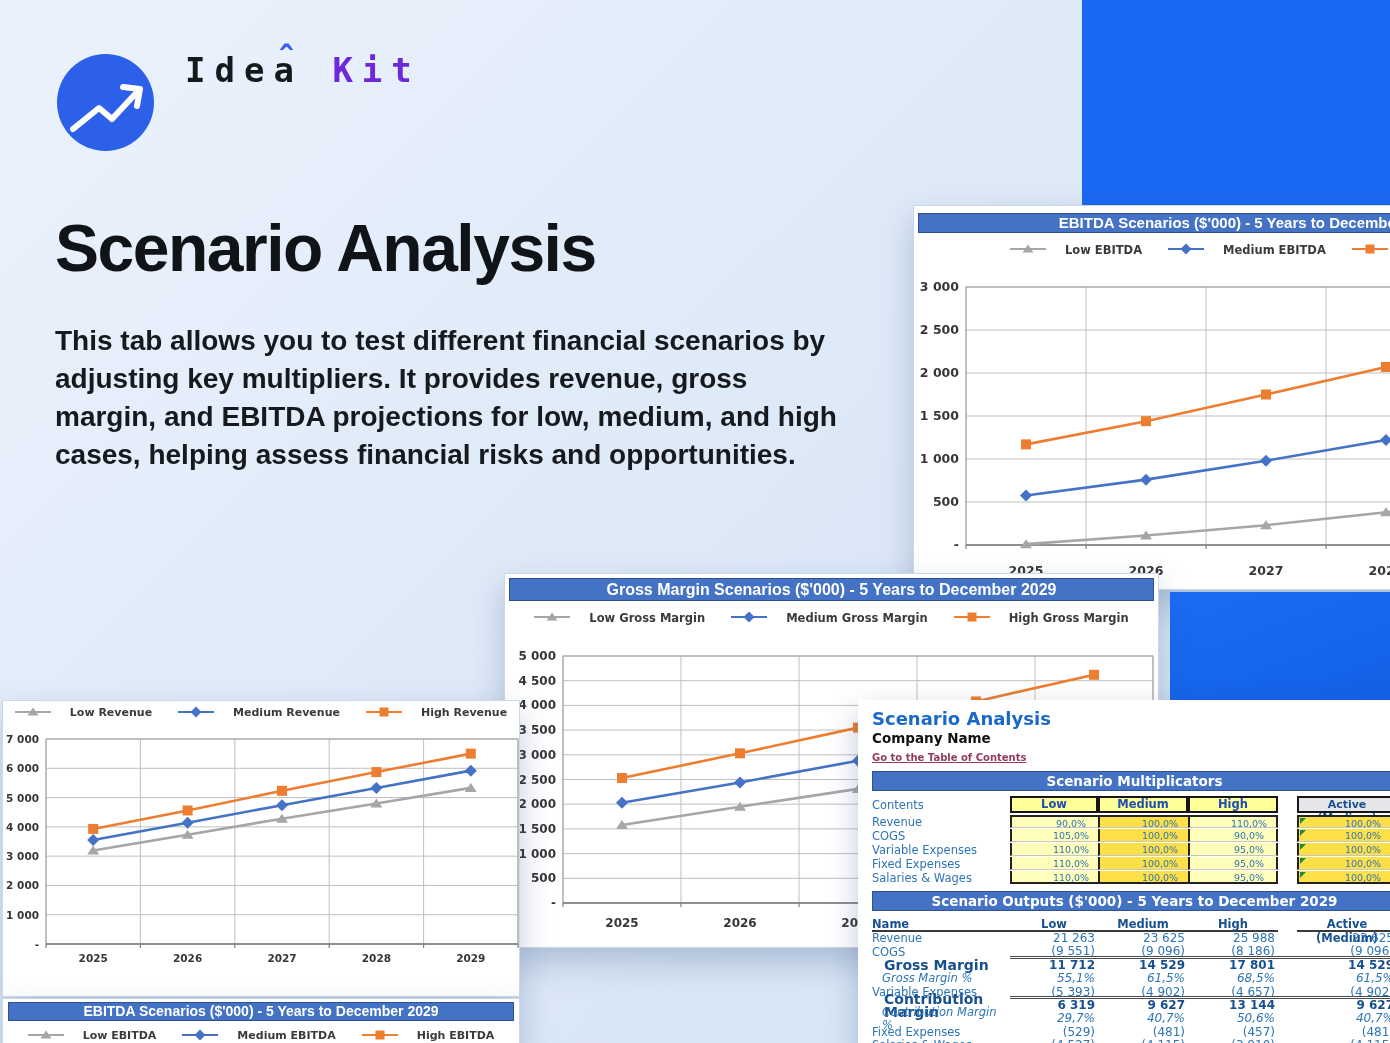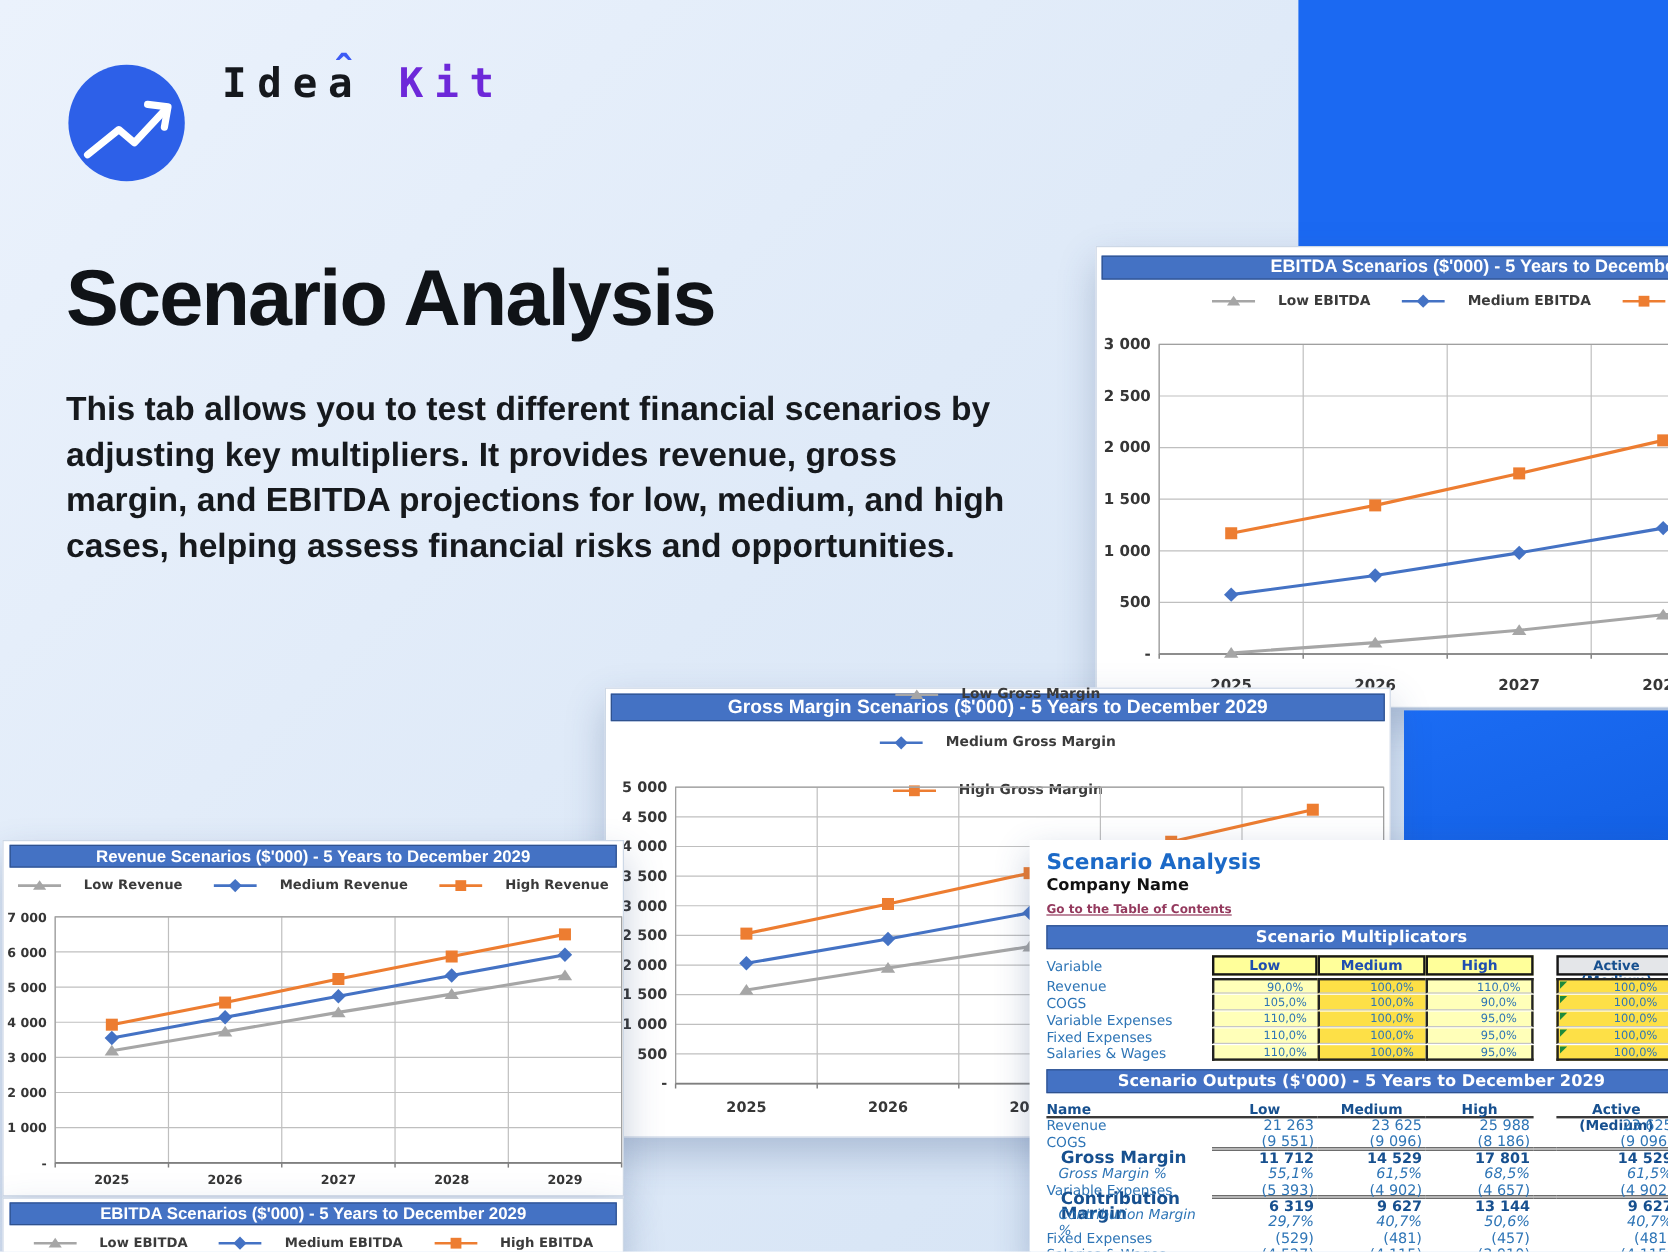--- a/index.html
+++ b/index.html
@@ -31,36 +31,36 @@
     font-size:66px; font-weight:800; letter-spacing:-1.5px; color:#101317; }
   #page-desc { position:absolute; left:55px; top:322px; width:800px; z-index:2;
     font-size:28px; font-weight:700; line-height:38px; color:#16191d; }
 
   
   .chart-panel { position:absolute; background:#fff; border:1px solid #cdd8e6;
     box-shadow:0 14px 30px rgba(50,80,130,.28); }
   .chart-titlebar { margin:4px; background:#4472C4; border:1px solid #2F528F;
     color:#fff; font-weight:700; text-align:center; }
   .chart-legend { display:flex; justify-content:center; align-items:center; gap:26px; }
-  .legend-item { display:flex; align-items:flex-end; gap:19px; }
+  .legend-item { display:flex; align-items:flex-start; gap:19px; }
   .legend-label { font-size:11px; font-weight:700; color:#3b3b3b;
     font-family:"DejaVu Sans",sans-serif; white-space:nowrap; }
   .chart-plot { display:block; }
   .chart-plot text { font-family:"DejaVu Sans",sans-serif; font-weight:700; fill:#363636; }
 
   #panel-revenue      { left:2px;   top:700px; width:518px; height:297px; z-index:20; }
   #panel-grossmargin  { left:504px; top:573px; width:655px; height:375px; z-index:10; }
   #panel-ebitda-top   { left:913px; top:205px; width:672px; height:385px; z-index:4; }
   #panel-ebitda-bot   { left:2px;   top:998px; width:518px; height:300px; z-index:25; }
 
   #panel-revenue .chart-titlebar, #panel-ebitda-bot .chart-titlebar
     { height:19px; font-size:14px; line-height:17px; margin:3px 5px; }
   #panel-revenue .chart-legend, #panel-ebitda-bot .chart-legend { height:22px; }
   #panel-grossmargin .chart-titlebar { height:23px; font-size:16px; line-height:21px; }
-  #panel-grossmargin .chart-legend { height:25px;flex-direction:column; }
+  #panel-grossmargin .chart-legend { height:25px; }
   #panel-ebitda-top .chart-titlebar { height:20px; font-size:15px; line-height:18px; margin:7px 4px 4px 4px; }
   #panel-ebitda-top .chart-legend { height:25px; }
   #panel-ebitda-top .legend-label, #panel-grossmargin .legend-label { font-size:11.5px; }
 
   
   #panel-sheet { position:absolute; left:858px; top:700px; width:545px; height:352px; z-index:30;
     background:#fff; box-shadow:0 12px 28px rgba(50,80,130,.3); padding:8px 0 0 14px;
     font-family:"DejaVu Sans",sans-serif; }
   #sheet-title { font-size:18px; font-weight:700; color:#1b69c7; line-height:22px; }
   #sheet-company { font-size:13.5px; font-weight:700; color:#111; line-height:16px; }
@@ -285,21 +285,20 @@
       <polyline points="117,148.018 235,123.31800000000001 353,97.63 471,71.44800000000001 589,44.77199999999999" fill="none" stroke="#ED7D31" stroke-width="2.6"></polyline>
       <rect x="112" y="143.018" width="10" height="10" fill="#ED7D31"></rect>
       <rect x="230" y="118.31800000000001" width="10" height="10" fill="#ED7D31"></rect>
       <rect x="348" y="92.63" width="10" height="10" fill="#ED7D31"></rect>
       <rect x="466" y="66.44800000000001" width="10" height="10" fill="#ED7D31"></rect>
       <rect x="584" y="39.77199999999999" width="10" height="10" fill="#ED7D31"></rect>
     </svg>
 </section>
 
 <section id="panel-revenue" class="chart-panel">
-  <div class="chart-titlebar">Revenue Scenarios ($'000) - 5 Years to December 2029</div>
   <div class="chart-legend">
       <span class="legend-item">
         <svg width="36" height="12">
           <line x1="0" y1="6" x2="36" y2="6" stroke="#A6A6A6" stroke-width="2.2"></line>
           <polygon points="18,1.5 12.5,9.5 23.5,9.5" fill="#A6A6A6"></polygon>
         </svg>
         <span class="legend-label">Low Revenue</span>
       </span>
       <span class="legend-item">
         <svg width="36" height="12">
@@ -401,21 +400,21 @@
 
 </section>
 
 <section id="panel-sheet">
   <div id="sheet-title">Scenario Analysis</div>
   <div id="sheet-company">Company Name</div>
   <a id="sheet-link" href="#">Go to the Table of Contents</a>
 
   <div class="sheet-band">Scenario Multiplicators</div>
   <div class="grid m-headrow">
-    <div class="m-label">Variable</div>
+    <div class="m-label">Contents</div>
     <div class="m-head">Low</div>
     <div class="m-head">Medium</div>
     <div class="m-head">High</div>
     <div></div>
     <div class="m-head-active">Active (Medium)</div>
   </div>
   <div id="mult-rows" class="m-rows">
       <div class="grid">
         <div class="m-label">Revenue</div>
         <div class="m-cell c-yellow bl bt">90,0%</div>

